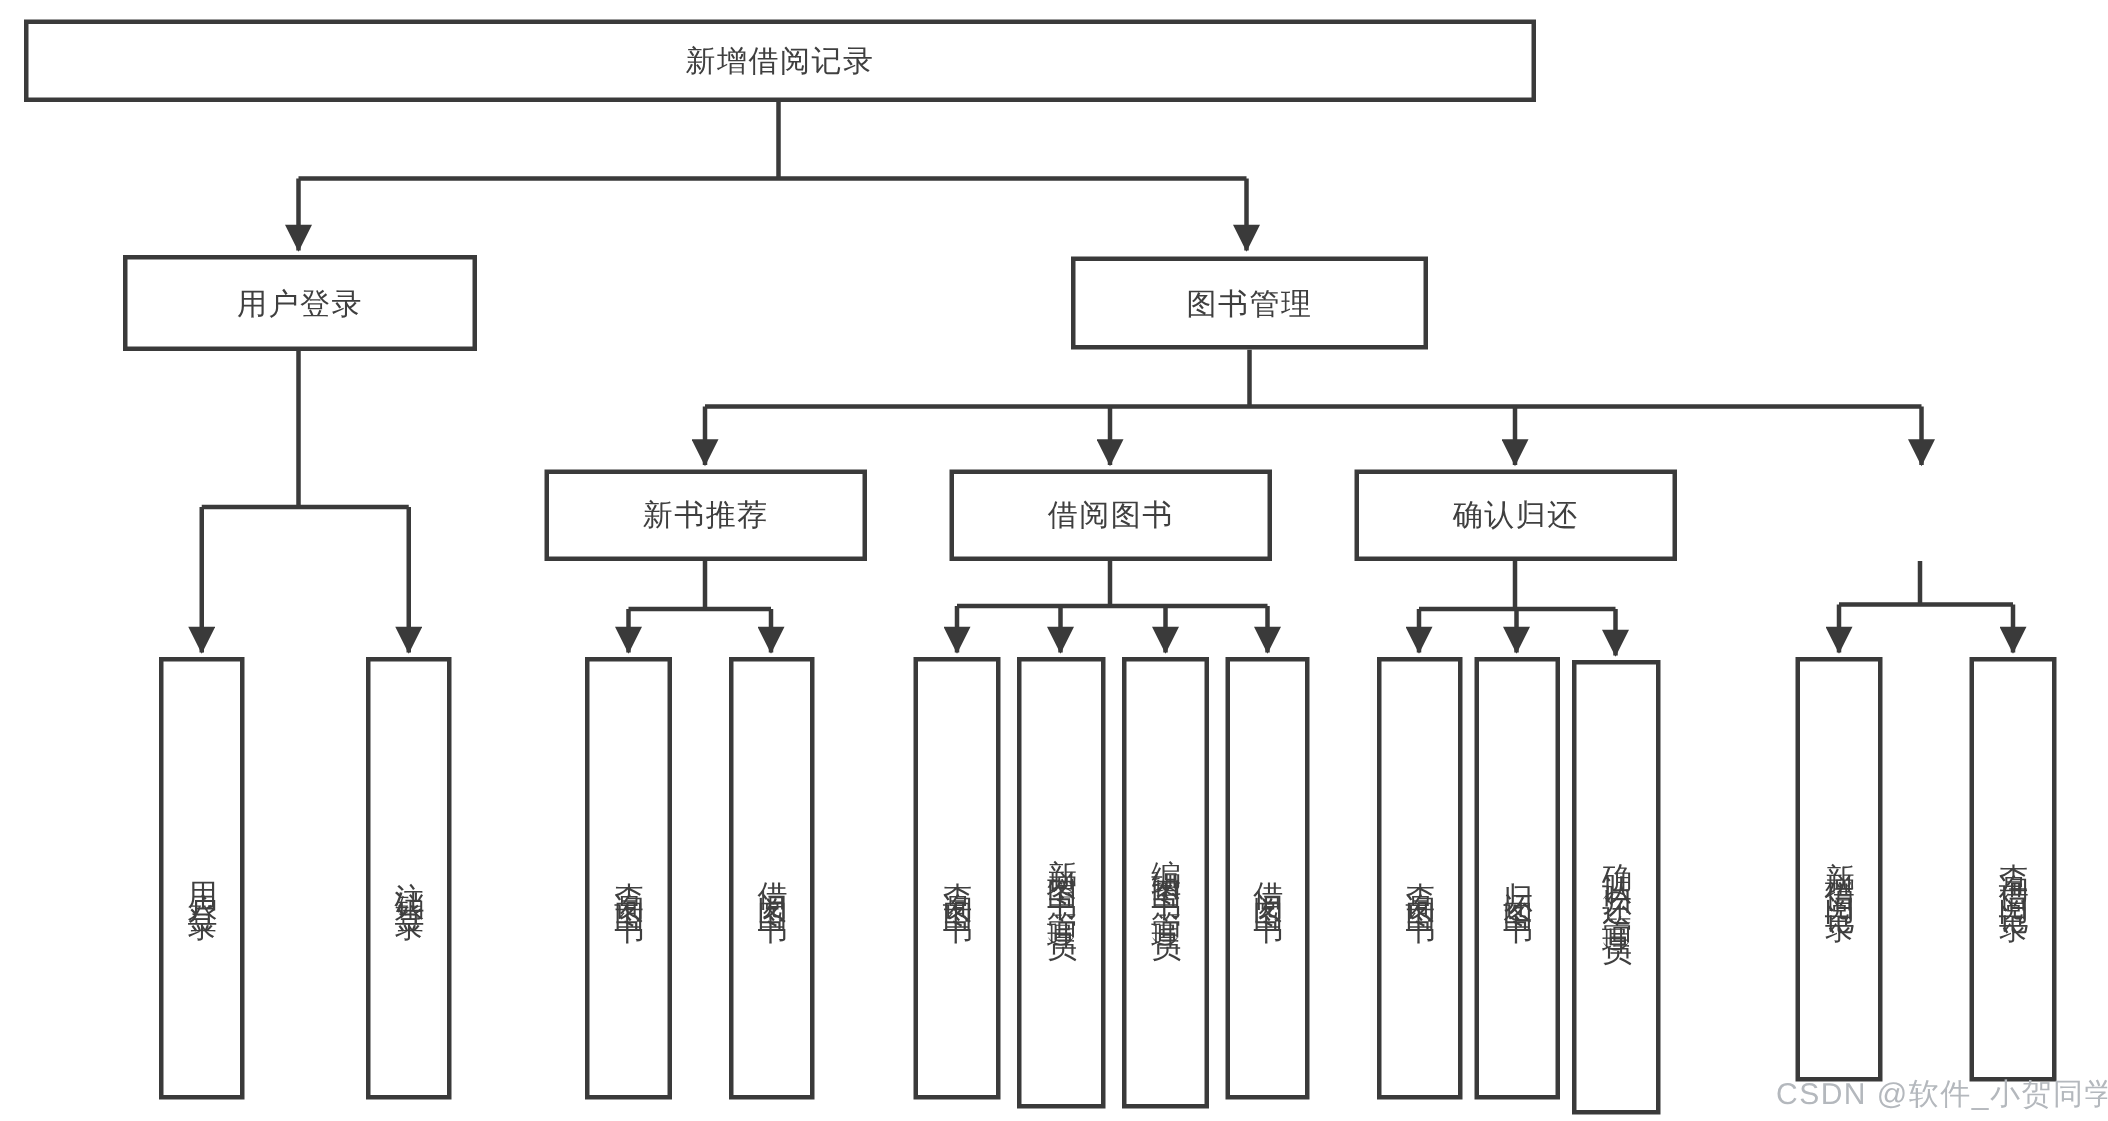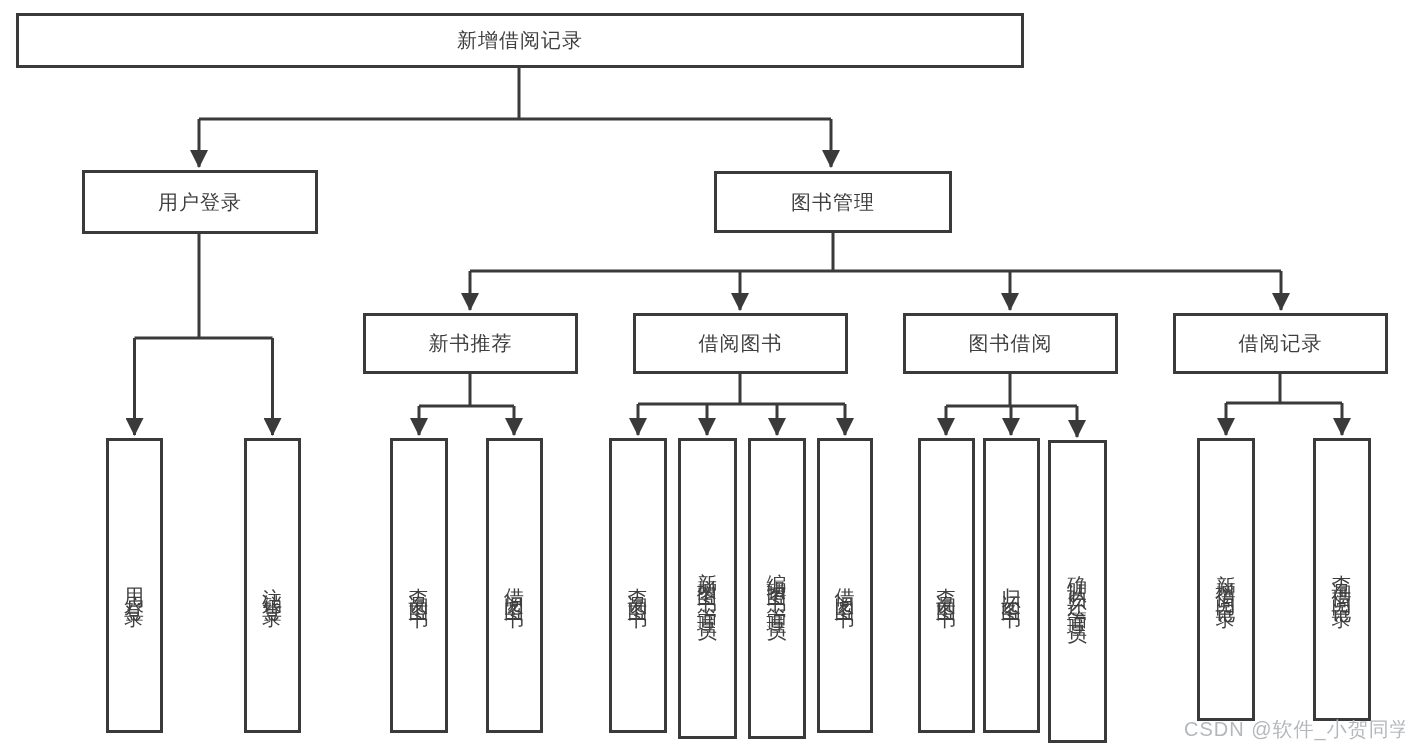--- a/index.html
+++ b/index.html
@@ -99,22 +99,21 @@
     </g>
   </svg>
 
   <div class="node h-node" style="left:16px; top:13px; width:1008px; height:55px;">新增借阅记录</div>
 
   <div class="node h-node" style="left:82px; top:170px; width:236px; height:64px;">用户登录</div>
   <div class="node h-node" style="left:714px; top:171px; width:238px; height:62px;">图书管理</div>
 
   <div class="node h-node" style="left:363px; top:313px; width:215px; height:61px;">新书推荐</div>
   <div class="node h-node" style="left:633px; top:313px; width:215px; height:61px;">借阅图书</div>
-  <div class="node h-node" style="left:903px; top:313px; width:215px; height:61px;">图书借阅</div>
-  <div class="node h-node" style="left:1173px; top:313px; width:215px; height:61px;">借阅记录</div>
+  <div class="node h-node" style="left:903px; top:313px; width:215px; height:61px;">确认归还</div>
 
   <div class="node v-node" style="left:106px; top:438px; width:57px; height:295px;">用户登录</div>
   <div class="node v-node" style="left:244px; top:438px; width:57px; height:295px;">注销登录</div>
 
   <div class="node v-node" style="left:390px; top:438px; width:58px; height:295px;">查询图书</div>
   <div class="node v-node" style="left:486px; top:438px; width:57px; height:295px;">借阅图书</div>
 
   <div class="node v-node" style="left:609px; top:438px; width:58px; height:295px;">查询图书</div>
   <div class="node v-node" style="left:678px; top:438px; width:59px; height:301px;">新增图书（管理员）</div>
   <div class="node v-node" style="left:748px; top:438px; width:58px; height:301px;">编辑图书（管理员）</div>

